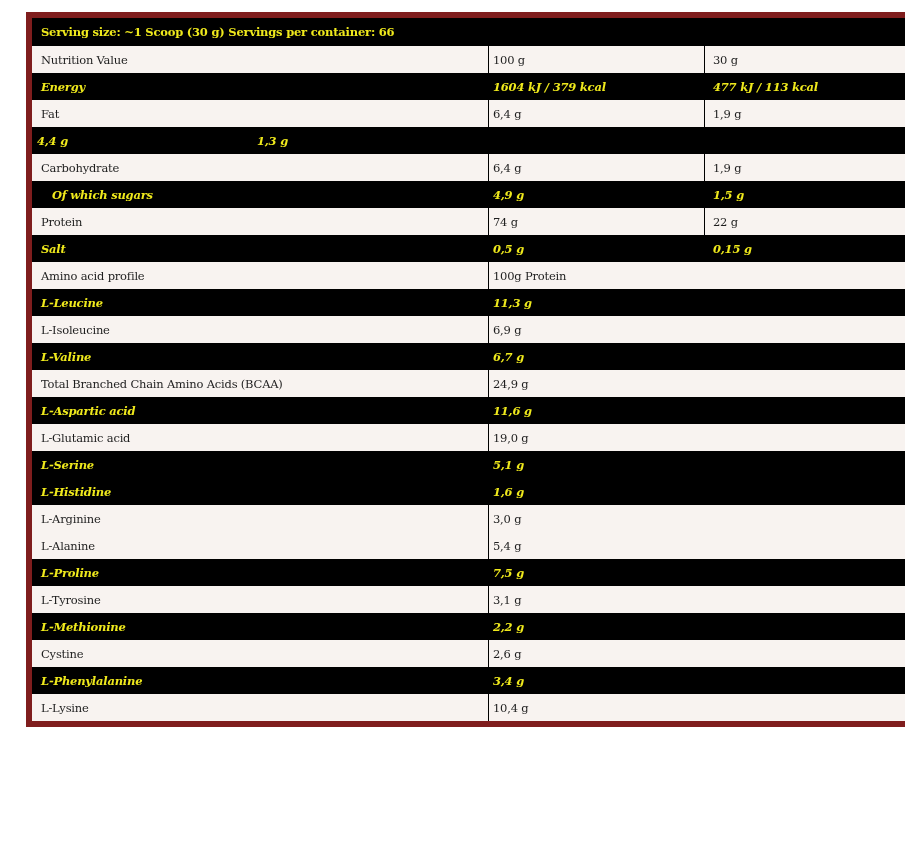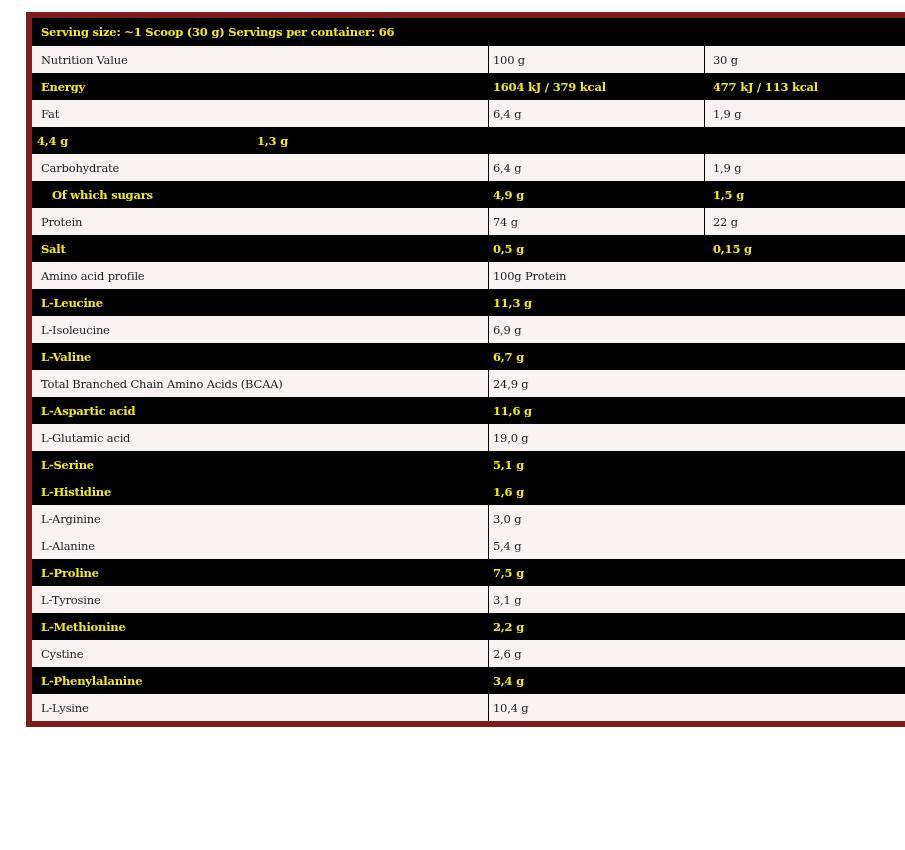--- a/index.html
+++ b/index.html
@@ -35,21 +35,21 @@
     letter-spacing: -0.2px;
     white-space: nowrap;
     overflow: hidden;
   }
   .c1 { width: 456px; padding-left: 9px; }
   .c2 { width: 216px; padding-left: 4px; border-left: 1px solid #000; }
   .c3 { flex: 1; padding-left: 8px; border-left: 1px solid #000; }
   .c2.span { flex: 1; width: auto; }
   .row.indent .c1 { padding-left: 20px; }
   .row.w .c { color: #1e1e1e; font-weight: normal; }
-  .row.b .c { color: #efe91c; font-weight: bold; }
+  .row.b .c { color: #efe91c; font-weight: bold; font-style: italic; }
   .serving-row {
     display: flex;
     align-items: center;
     height: 28.4px;
     background: #000;
     color: #efe91c;
     font-weight: bold;
     font-size: 11.5px;
     letter-spacing: -0.2px;
     padding-left: 9px;

